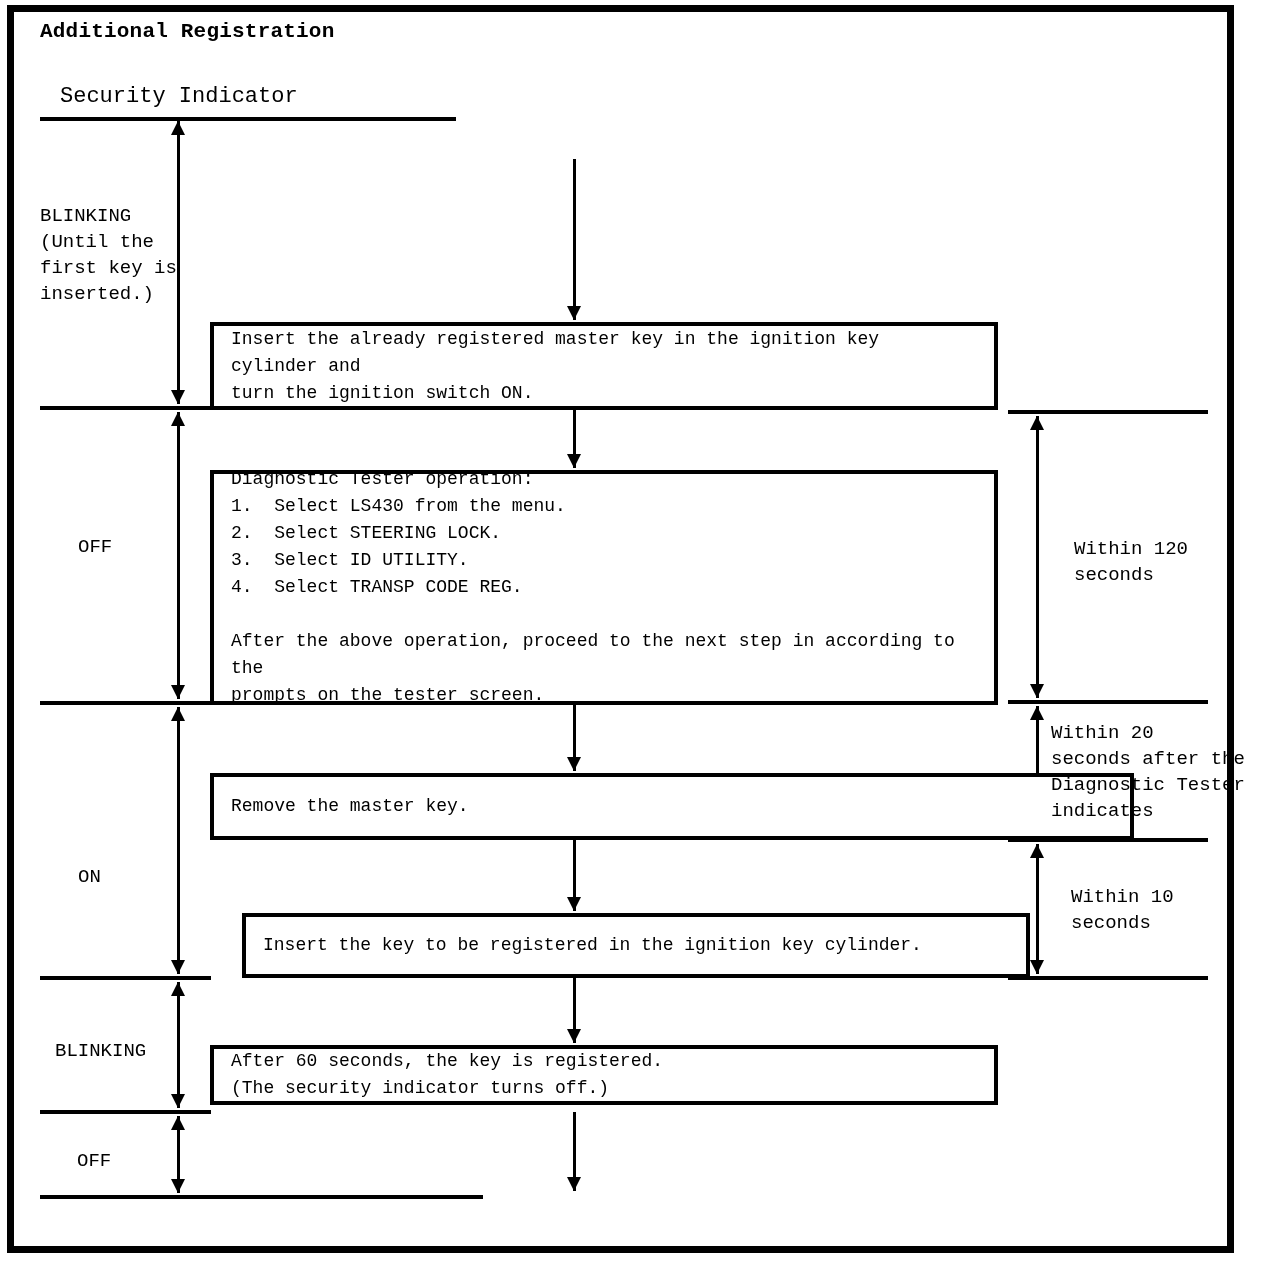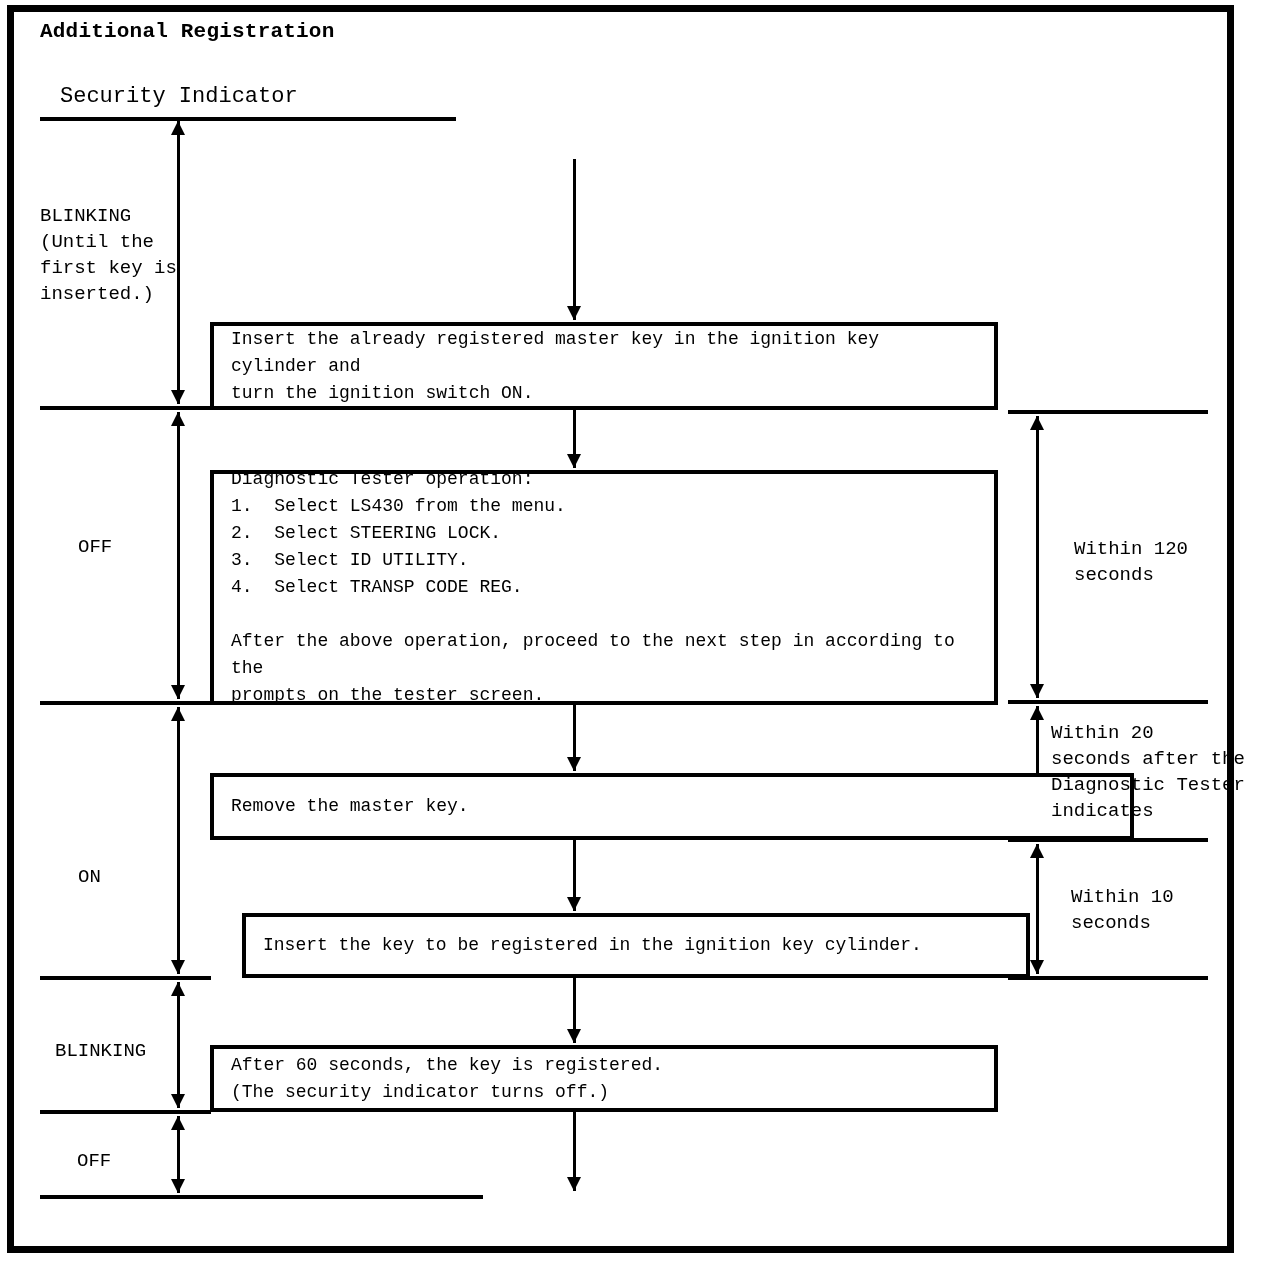--- a/index.html
+++ b/index.html
@@ -92,21 +92,21 @@
 3.  Select ID UTILITY.
 4.  Select TRANSP CODE REG.
 
 After the above operation, proceed to the next step in according to the
 prompts on the tester screen.</div>
 
   <div class="pbox padded" style="left:210px; top:773px; width:924px; height:67px;">Remove the master key.</div>
 
   <div class="pbox padded" style="left:210px; top:913px; width:788px; height:65px;margin-left:32px;">Insert the key to be registered in the ignition key cylinder.</div>
 
-  <div class="pbox padded" style="left:210px; top:1045px; width:788px; height:67px;">After 60 seconds, the key is registered.
+  <div class="pbox padded" style="left:210px; top:1045px; width:788px; height:60px;">After 60 seconds, the key is registered.
 (The security indicator turns off.)</div>
 
 
   <div class="lbl" style="left:40px; top:203px;">BLINKING
 (Until the
 first key is
 inserted.)</div>
   <div class="lbl" style="left:78px; top:534px;">OFF</div>
   <div class="lbl" style="left:78px; top:822px;margin-top:42px;">ON</div>
   <div class="lbl" style="left:55px; top:1038px;">BLINKING</div>

